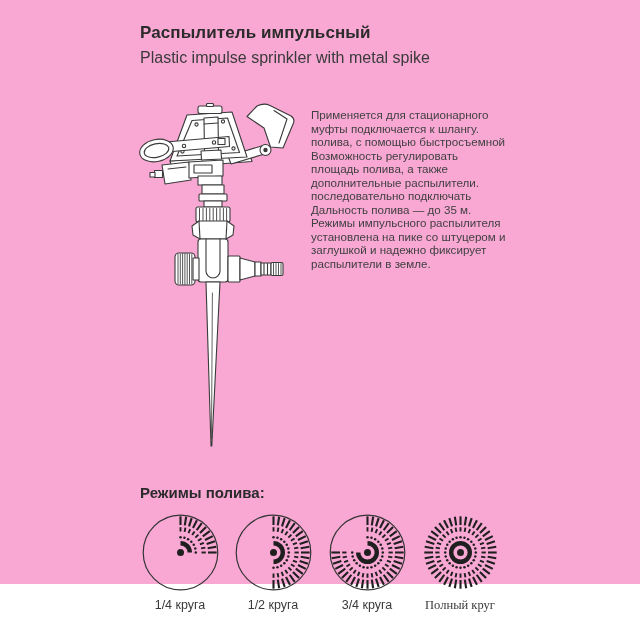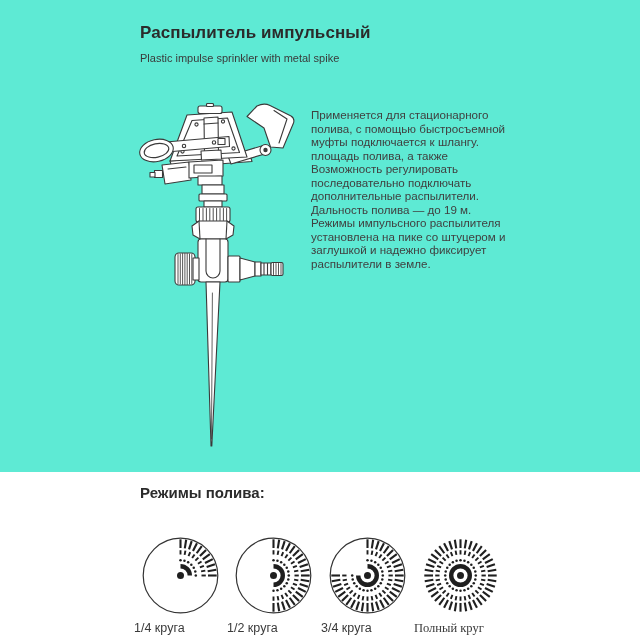--- a/index.html
+++ b/index.html
@@ -1,32 +1,32 @@
 <!DOCTYPE html>
 <html><head>
 <meta charset="utf-8">
 <style>
   * { margin:0; padding:0; box-sizing:border-box; }
   html,body { width:640px; height:640px; background:#ffffff; overflow:hidden;
               font-family:"Liberation Sans","DejaVu Sans",sans-serif; }
-  .page { position:relative; width:640px; height:472px; background:#5eead4; }
+  .page { position:relative; width:640px; height:584px; background:#f9a8d4; }
 
   .title-block { position:absolute; left:140px; top:22px; }
   .title { font-size:17px; line-height:22.5px; font-weight:700; color:#2b2b2b; letter-spacing:.1px; }
-  .subtitle { font-size:11px; line-height:20px; font-weight:400; color:#3a3a3a; margin-top:3px; }
+  .subtitle { font-size:16px; line-height:20px; font-weight:400; color:#3a3a3a; margin-top:3px; }
 
   .illustration { position:absolute; left:128px; top:103px; width:175px; height:352px; }
 
   .description { position:absolute; left:311px; top:108px; width:215px;
                  font-size:11.6px; line-height:13.55px; color:#404040; }
 
   .modes-heading { position:absolute; left:140px; top:484px;
                    font-size:15px; font-weight:700; color:#2b2b2b;text-align:right; }
 
-  .mode-item { position:absolute; top:537px; width:92px; }
+  .mode-item { position:absolute; top:514px; width:92px; text-align:center; }
   .mode-item .mode-svg { display:block; margin:0 auto; }
   .mode-label { margin-top:7px; font-size:12.5px; color:#3a3a3a; }
   .mode-0 { left:134px; } .mode-1 { left:227px; } .mode-2 { left:321px; } .mode-3 { left:414px;font-family:Liberation Serif, serif; }
 </style>
 </head>
 <body>
 
 <div class="page">
 
   <div class="title-block">
@@ -127,27 +127,27 @@
         <line x1="145.5" y1="160.5" x2="145.5" y2="171.5"></line>
           <line x1="148" y1="160.5" x2="148" y2="171.5"></line>
         <line x1="150.5" y1="160.5" x2="150.5" y2="171.5"></line>
           <line x1="153" y1="160.5" x2="153" y2="171.5"></line>
       </g>
     </g>
   </svg>
 
   <div class="description">
     <div>Применяется для стационарного</div>
+    <div>муфты подключается к шлангу.</div>
     <div>полива, с помощью быстросъемной</div>
-    <div>муфты подключается к шлангу.</div>
+    <div>Возможность регулировать</div>
     <div>площадь полива, а также</div>
-    <div>Возможность регулировать</div>
+    <div>дополнительные распылители.</div>
     <div>последовательно подключать</div>
-    <div>дополнительные распылители.</div>
-    <div>Дальность полива — до 19 м.</div>
+    <div>Дальность полива — до 35 м.</div>
     <div>Режимы импульсного распылителя</div>
     <div>установлена на пике со штуцером и</div>
     <div>заглушкой и надежно фиксирует</div>
     <div>распылители в земле.</div>
   </div>
 
   <div class="modes-heading">Режимы полива:</div>
 
   <div class="mode-item mode-0">
     <svg class="mode-svg" width="77" height="77" viewBox="0 0 77 77">

